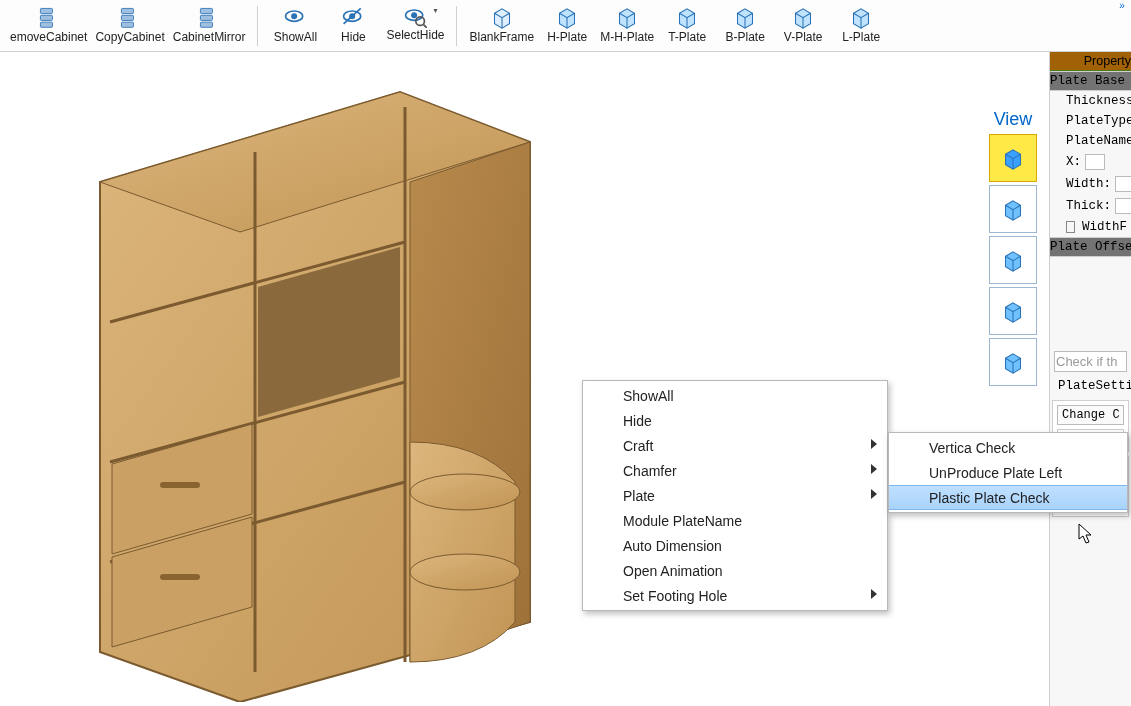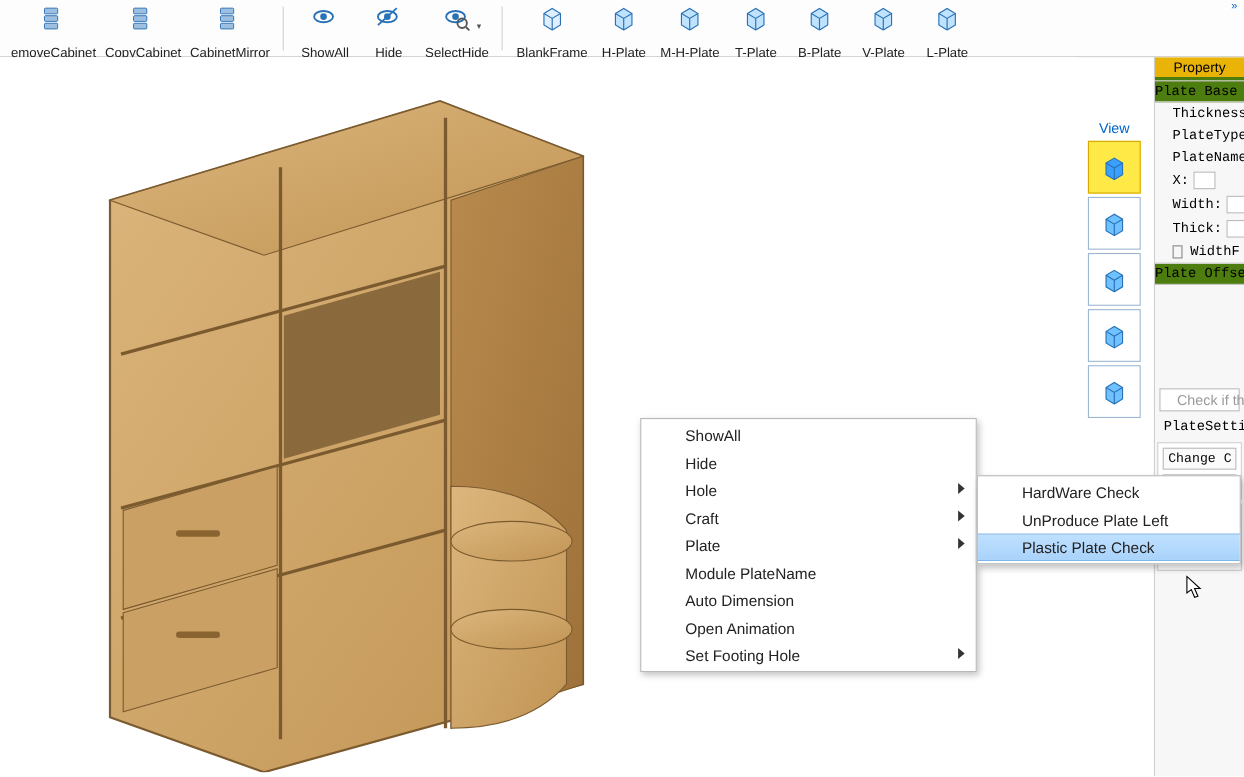--- a/index.html
+++ b/index.html
@@ -49,21 +49,20 @@
     height: 26px;
     display: flex;
     align-items: center;
     justify-content: center;
   }
   .tool-btn .tool-label {
     font-size: 12px;
     line-height: 14px;
     text-align: right;
     white-space: nowrap;
-    margin-top: 13px;
   }
   .toolbar-more {
     position: absolute;
     right: 0;
     top: 0;
     width: 18px;
     height: 18px;
     color: #0066cc;
     font-size: 10px;
     text-align: center;
@@ -95,21 +94,21 @@
   
   .view-col {
     position: absolute;
     right: 92px; 
     top: 57px;
     width: 52px;
     text-align: center;
   }
   .view-title {
     color: #0066cc;
-    font-size: 13px;
+    font-size: 18px;
     margin-bottom: 4px;
   }
   .view-btn {
     width: 48px;
     height: 48px;
     border: 1px solid #9db6d2;
     margin: 3px auto;
     display: flex;
     align-items: center;
     justify-content: center;
@@ -139,28 +138,28 @@
     top: 0;
     width: 82px;
     height: 100%;
     border-left: 1px solid #cfcfcf;
     background: #f7f7f7;
     font-family: Consolas, "Courier New", monospace;
     font-size: 12.5px;
     overflow: hidden;
   }
   .prop-head {
-    background: #eab308;
-    text-align: center;
+    background: #a16207;
+    text-align: right;
     padding: 2px 0;
-    border-bottom: 3px solid #4d7c0f;
+    border-bottom: 1px solid #4d7c0f;
     font-family: "Segoe UI", sans-serif;
   }
   .prop-section {
-    background: #4d7c0f;
+    background: #737373;
     padding: 2px 0;
     border-top: 1px solid #cfcfcf;
     border-bottom: 1px solid #cfcfcf;
     white-space: nowrap;
   }
   .prop-row {
     padding: 3px 4px 3px 8px;
     white-space: nowrap;
     display:flex;
     align-items:center;
@@ -186,21 +185,21 @@
     white-space:nowrap;
     text-align:center;
   }
   .prop-sub {
     border:1px solid #cfcfcf;
     margin:4px 2px;
     background:#fff;
   }  
   .prop-text {
     margin:4px;
-    padding:2px 15px;
+    padding:2px 1px;
     border:1px solid #bbb;
     background:#fff;
     color:#9a9a9a;
     font-family: "Segoe UI", sans-serif;
     font-size:13px;
     white-space:nowrap;
   }
 
   
   .ctx {
@@ -532,48 +531,48 @@
 </div>
 
 <div class="ctx ctx-main" id="ctx-main">
     <div class="ctx-item">
       <span>ShowAll</span>
     </div>
     <div class="ctx-item">
       <span>Hide</span>
     </div>
     <div class="ctx-item">
-      <span>Hole</span>
-      <span class="arrow"></span>
-    </div>
-    <div class="ctx-item">
       <span>Craft</span>
       <span class="arrow"></span>
     </div>
     <div class="ctx-item">
+      <span>Chamfer</span>
+      <span class="arrow"></span>
+    </div>
+    <div class="ctx-item">
       <span>Plate</span>
       <span class="arrow"></span>
     </div>
     <div class="ctx-item">
       <span>Module PlateName</span>
     </div>
     <div class="ctx-item">
       <span>Auto Dimension</span>
     </div>
     <div class="ctx-item">
       <span>Open Animation</span>
     </div>
     <div class="ctx-item">
       <span>Set Footing Hole</span>
       <span class="arrow"></span>
     </div>
   </div>
 <div class="ctx ctx-sub" id="ctx-sub">
     <div class="ctx-item">
-      <span>HardWare Check</span>
+      <span>Vertica Check</span>
     </div>
     <div class="ctx-item">
       <span>UnProduce Plate Left</span>
     </div>
     <div class="ctx-item hl">
       <span>Plastic Plate Check</span>
     </div>
   </div>
 
 <svg class="cursor" viewBox="0 0 16 22">

